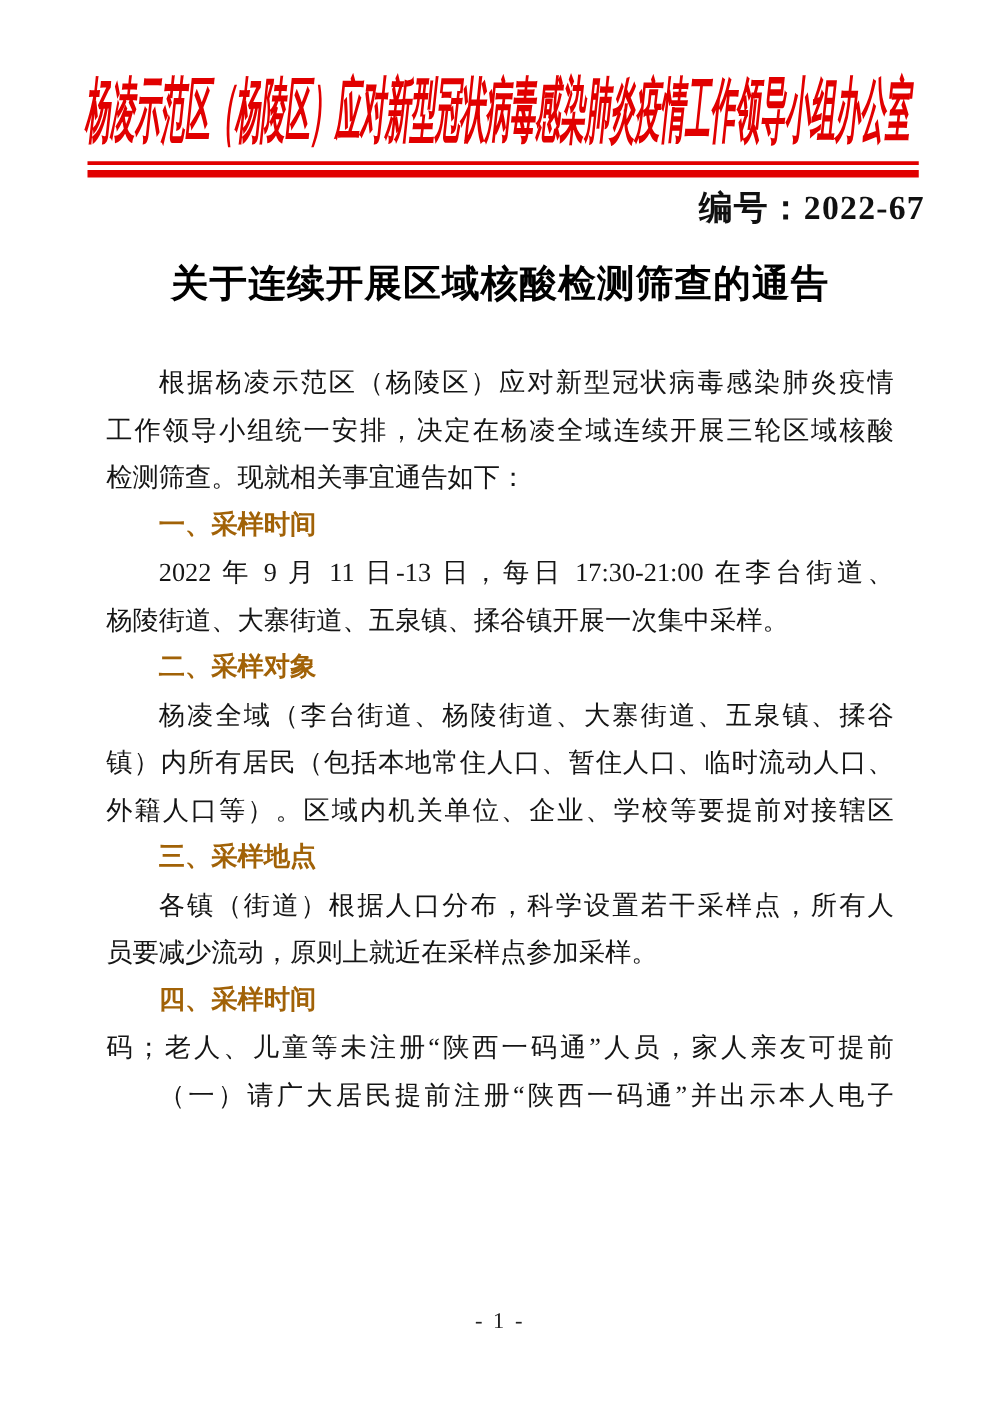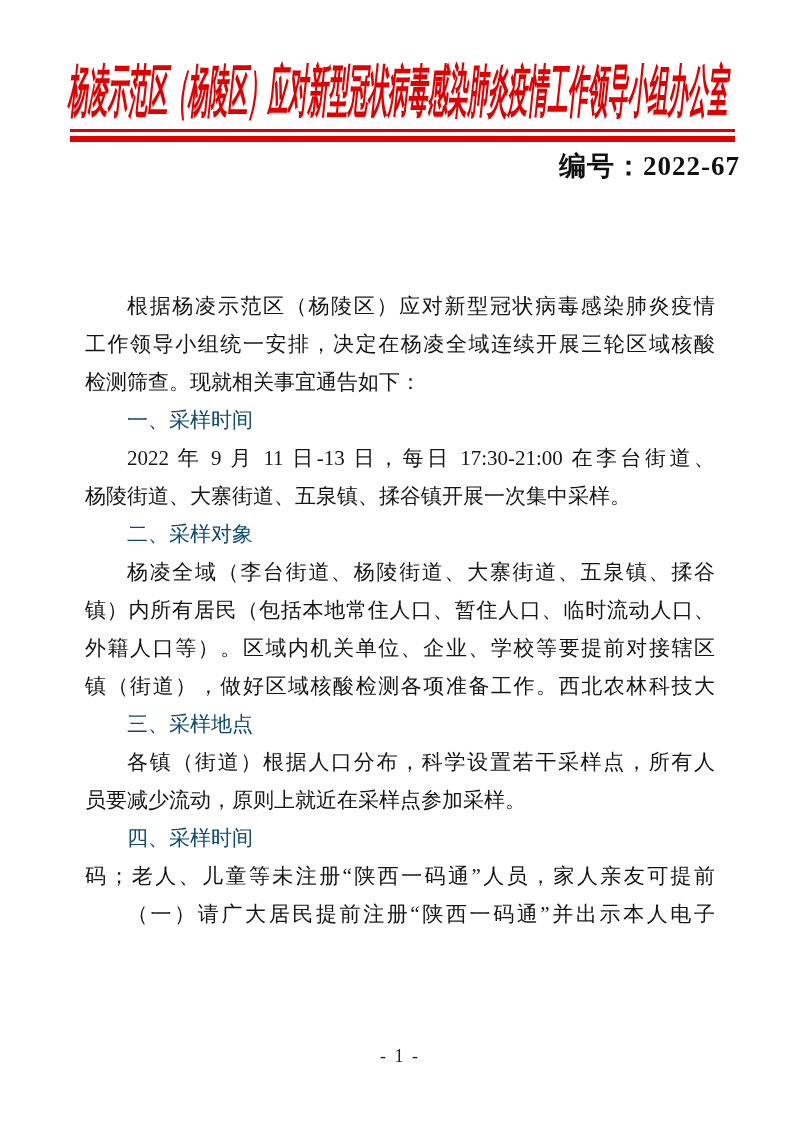--- a/index.html
+++ b/index.html
@@ -83,24 +83,24 @@
   .ln {
     height: 38px;
     text-align: justify;
     text-align-last: justify;
     white-space: nowrap-disabled;
   }
   .ln.end { text-align-last: left; }
   .ln.indent { text-indent: 2em; }
   .ln.heading {
     font-family: "Liberation Sans", sans-serif;
-    font-weight: normal;
+    font-weight: bold;
     text-align-last: left;
     text-indent: 2em;
-    color: #0c4a6e;
+    color: #a16207;
   }
   
   .footer {
     position: absolute;
     top: 1046px;
     left: 0;
     width: 100%;
     text-align: center;
     font-size: 18px;
     letter-spacing: 2px;
@@ -114,33 +114,33 @@
 <div class="page">
 
   <div class="org-name">杨凌示范区（杨陵区）应对新型冠状病毒感染肺炎疫情工作领导小组办公室</div>
 
   <div class="rule-thin"></div>
 
   <div class="rule-thick"></div>
 
   <div class="doc-number">编号：2022-67</div>
 
+  <h1 class="title">关于连续开展区域核酸检测筛查的通告</h1>
 
   <div class="body-text">
     <div class="ln indent">根据杨凌示范区（杨陵区）应对新型冠状病毒感染肺炎疫情</div>
     <div class="ln">工作领导小组统一安排，决定在杨凌全域连续开展三轮区域核酸</div>
     <div class="ln end">检测筛查。现就相关事宜通告如下：</div>
     <div class="ln heading">一、采样时间</div>
     <div class="ln indent">2022 年 9 月 11 日-13 日，每日 17:30-21:00 在李台街道、</div>
     <div class="ln end">杨陵街道、大寨街道、五泉镇、揉谷镇开展一次集中采样。</div>
     <div class="ln heading">二、采样对象</div>
     <div class="ln indent">杨凌全域（李台街道、杨陵街道、大寨街道、五泉镇、揉谷</div>
     <div class="ln">镇）内所有居民（包括本地常住人口、暂住人口、临时流动人口、</div>
     <div class="ln">外籍人口等）。区域内机关单位、企业、学校等要提前对接辖区</div>
-    <div class="ln">镇（街道），做好区域核酸检测各项准备工作。西北农林科技大</div>
     <div class="ln heading">三、采样地点</div>
     <div class="ln indent">各镇（街道）根据人口分布，科学设置若干采样点，所有人</div>
     <div class="ln end">员要减少流动，原则上就近在采样点参加采样。</div>
     <div class="ln heading">四、采样时间</div>
     <div class="ln">码；老人、儿童等未注册“陕西一码通”人员，家人亲友可提前</div>
     <div class="ln indent">（一）请广大居民提前注册“陕西一码通”并出示本人电子</div>
   </div>
 
   <div class="footer">- 1 -</div>
 

